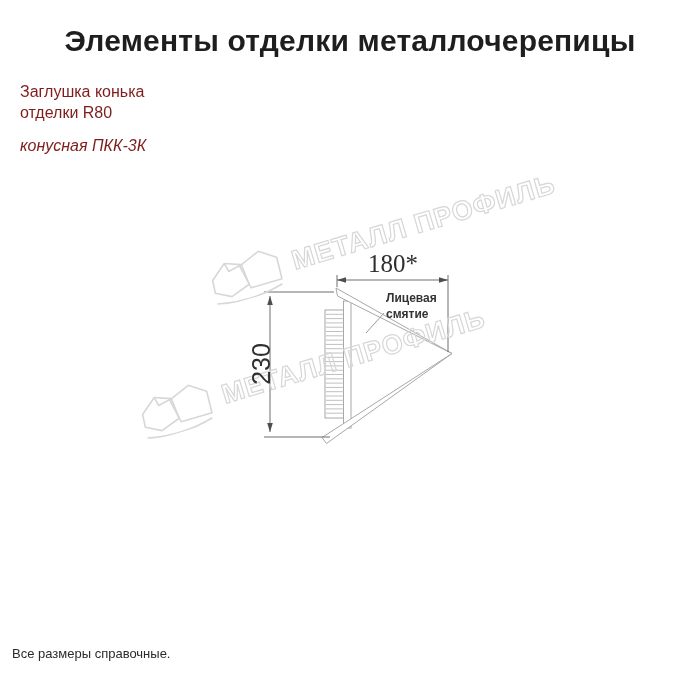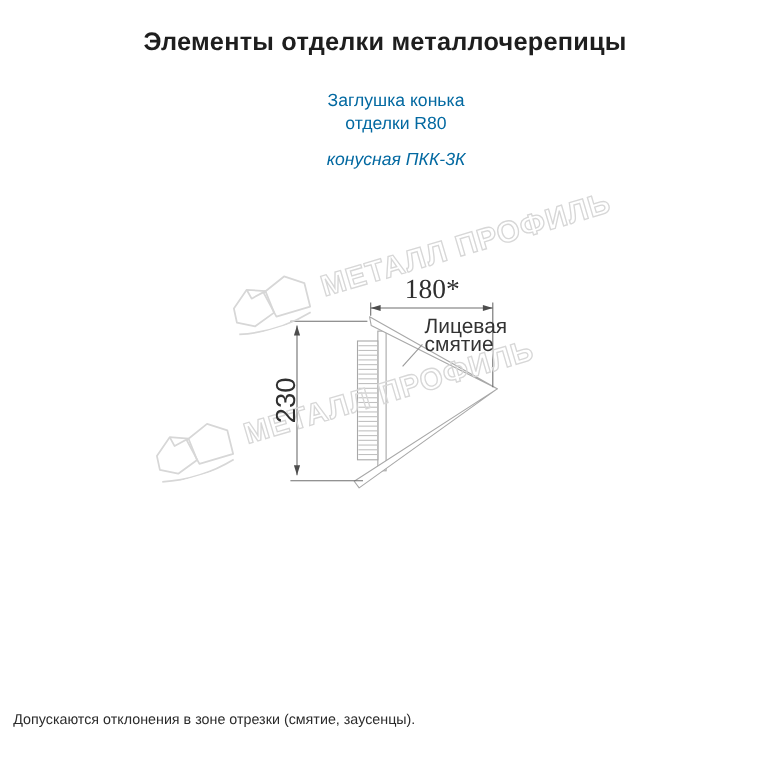--- a/index.html
+++ b/index.html
@@ -6,27 +6,26 @@
   .page{
     position:relative;
     width:700px;height:700px;
     background:#ffffff;
     overflow:hidden;
     font-family:"Liberation Sans", sans-serif;
   }
   .title{
     position:absolute;top:24px;left:0;width:700px;
     text-align:center;
-    font-size:23px;font-weight:bold;color:#1e1e1e;
+    font-size:30px;font-weight:bold;color:#1e1e1e;
     letter-spacing:0.2px;
   }
   .subtitle{
     position:absolute;left:20px;width:680px;
-    text-align:center;
-    font-size:16px;color:#0369a1;line-height:21px;
+    font-size:16px;color:#7f1d1d;line-height:21px;
   }
   .subtitle.name{top:81px;}
   .subtitle.variant{top:135px;font-style:italic;}
 
   
   .watermark{
     position:absolute;
     display:flex;align-items:center;gap:10px;
     transform-origin:left center;
     transform:rotate(-16.5deg);
@@ -49,21 +48,21 @@
     position:absolute;z-index:4;
     font-size:25px;color:#2f2f2f;
   }
   .dim-width{left:337px;top:250px;width:112px;text-align:center;font-family:Liberation Serif, serif;}
   .dim-height{
     left:261px;top:364px;
     transform:translate(-50%,-50%) rotate(-90deg);
   }
   .face-label{
     position:absolute;left:386px;top:290px;z-index:4;
-    font-size:19px;color:#333333;line-height:16px;
+    font-size:12px;color:#333333;line-height:16px;font-weight:bold;
   }
   .notes{
     position:absolute;left:12px;top:644px;z-index:4;
     font-size:13px;color:#2b2b2b;line-height:19px;
   }
 </style>
 </head>
 <body>
 
 <div class="page">
@@ -156,16 +155,16 @@
 
   <div class="dim-label dim-width">180*</div>
   <div class="dim-label dim-height">230</div>
 
   <div class="face-label">
     <div>Лицевая</div>
     <div>смятие</div>
   </div>
 
   <div class="notes">
-    <div>Допускаются отклонения в зоне отрезки (смятие, заусенцы).</div>
+    <div>Все размеры справочные.</div>
   </div>
 
 </div>
 
 </body></html>

